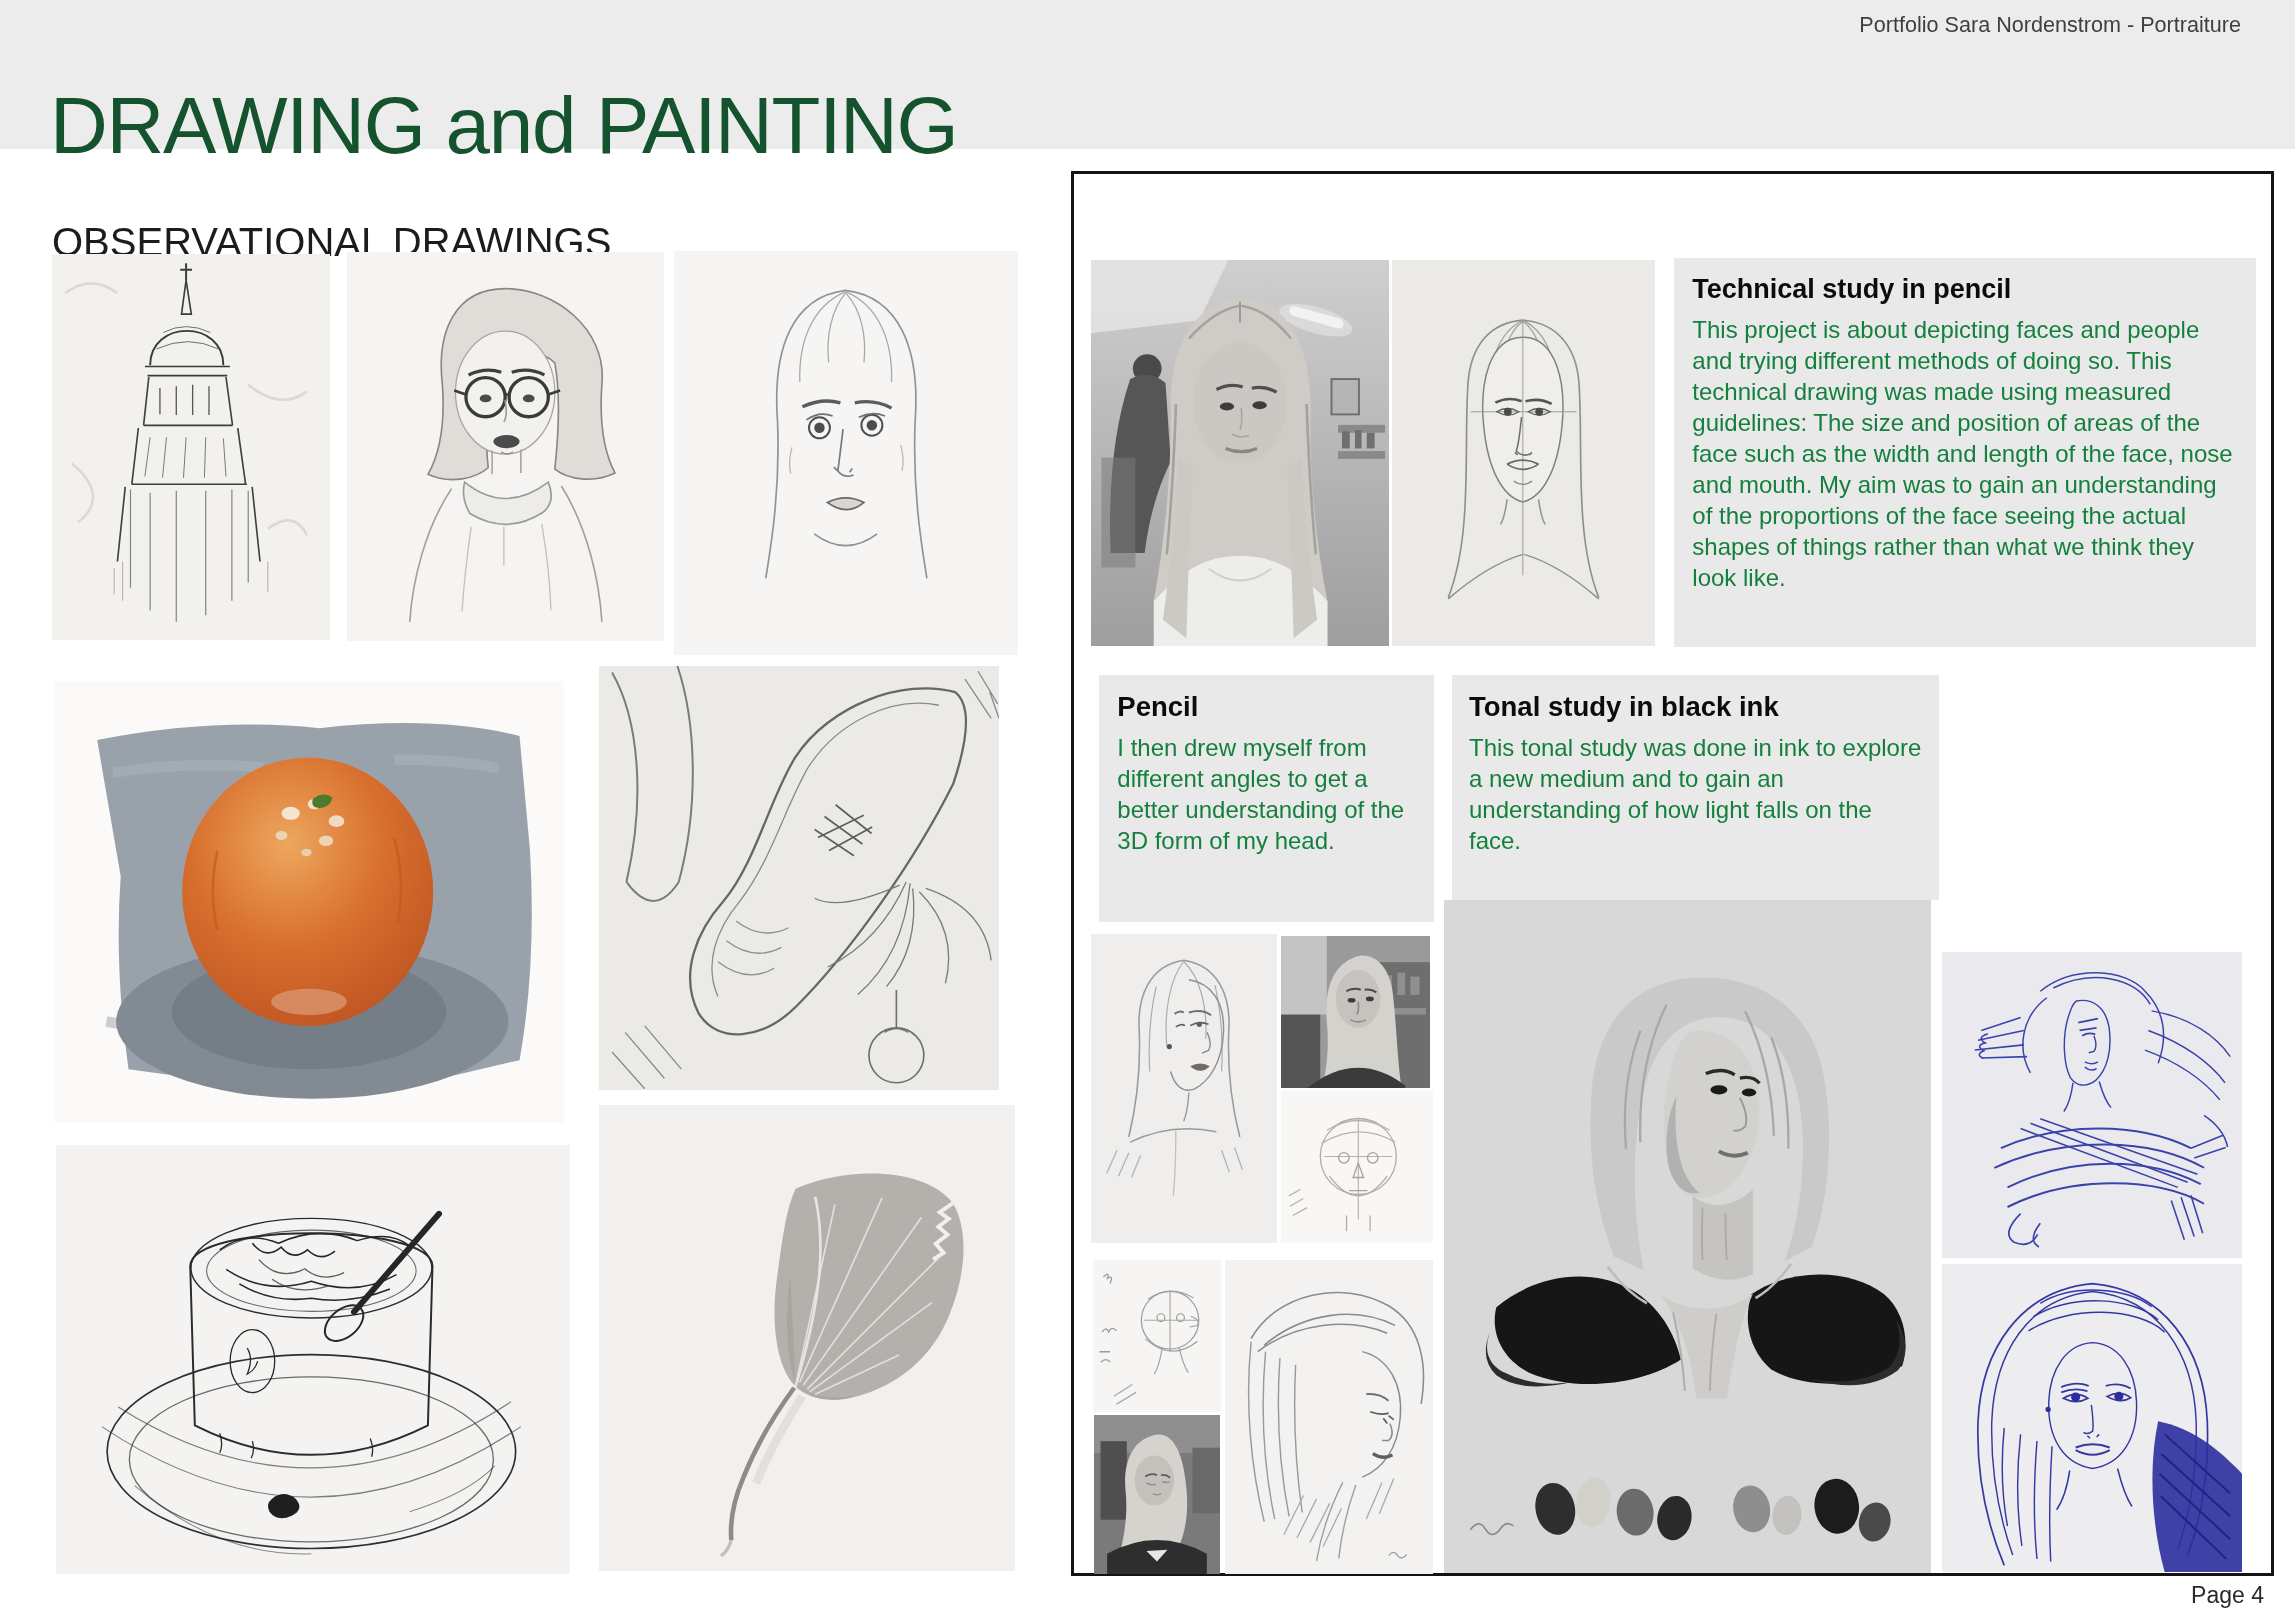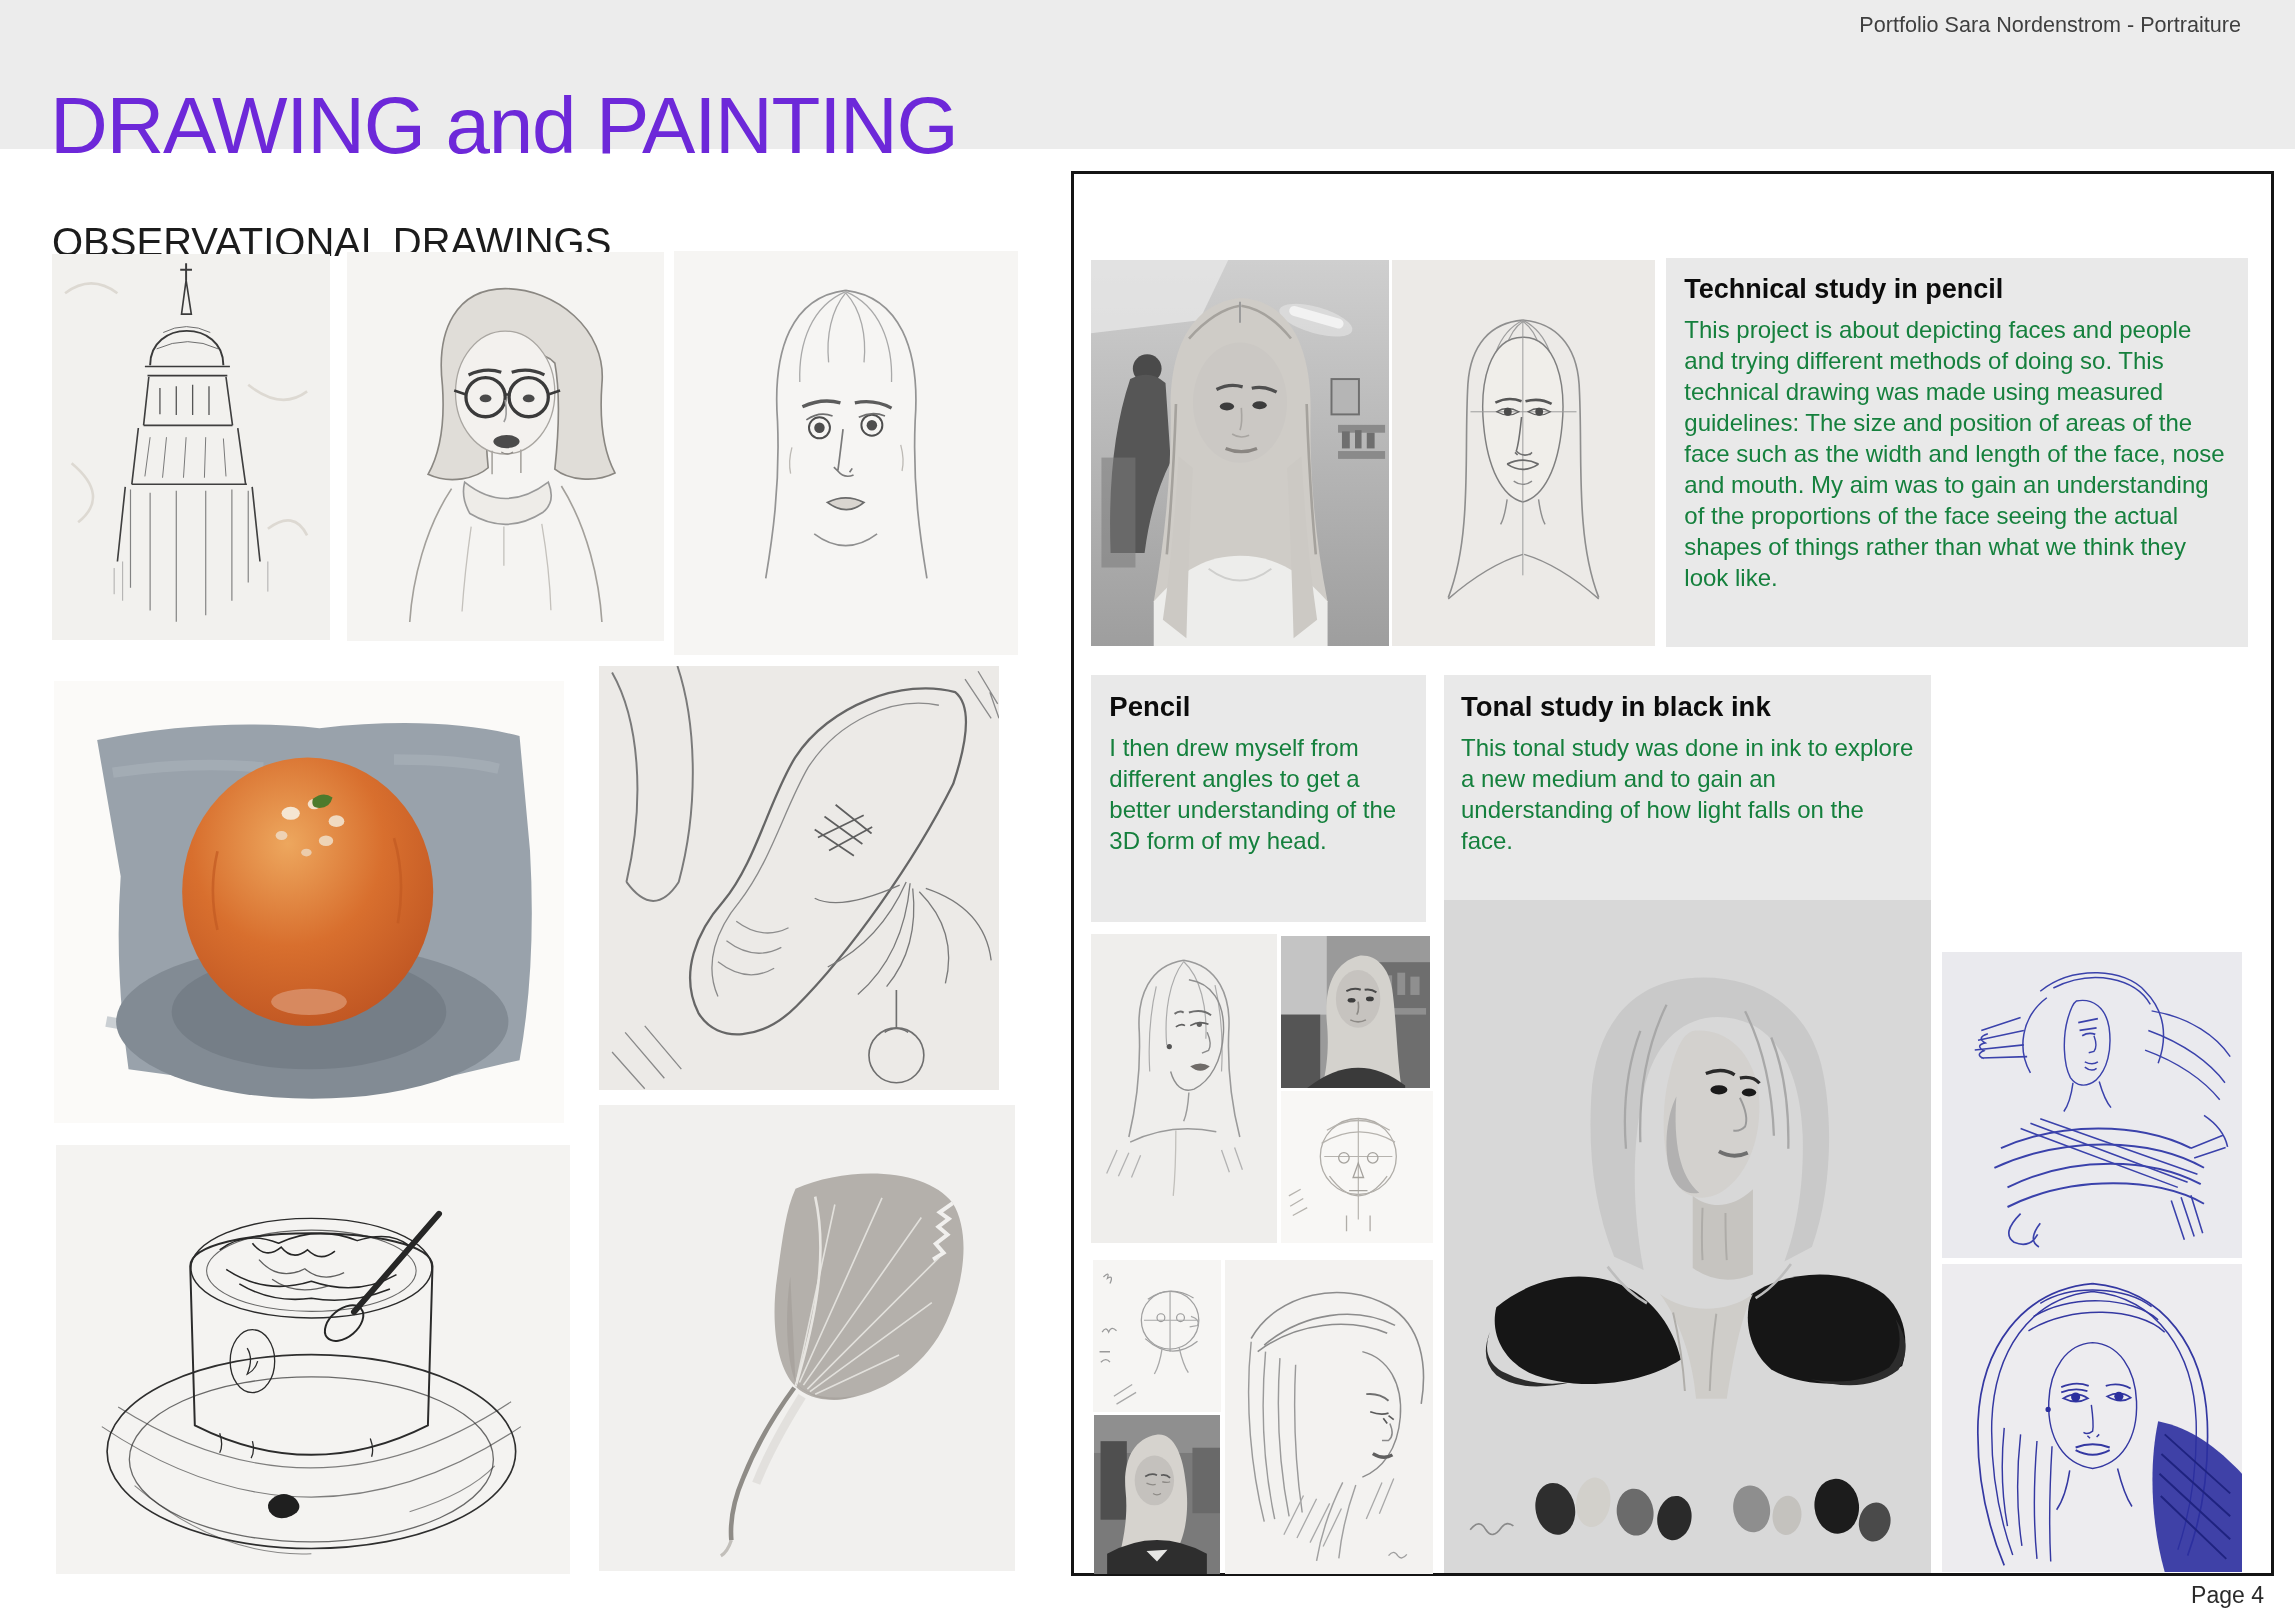--- a/index.html
+++ b/index.html
@@ -1,25 +1,25 @@
 <!DOCTYPE html>
 <html style="font-size:10.5px"><head>
 <meta charset="utf-8">
 <style>
   html,body{margin:0;padding:0;background:#ffffff;}
   body{font-family:"Liberation Sans",sans-serif;}
   .page{position:relative;width:2295px;height:1622px;background:#ffffff;overflow:hidden;}
   .band{position:absolute;left:0;top:0;width:2295px;height:149px;background:#ececec;}
   .portfolio-label{position:absolute;top:11.8px;right:54px;font-size:21.6px;color:#3f3f3f;}
-  .main-title{position:absolute;left:50px;top:26px;font-size:80px;font-weight:300;color:#6d28d9;letter-spacing:-1.3px;white-space:nowrap;}
+  .main-title{position:absolute;left:50px;top:26px;font-size:80px;font-weight:300;color:#14532d;letter-spacing:-1.3px;white-space:nowrap;}
   .sec-head{position:absolute;font-size:40px;font-weight:400;color:#1c1c1c;white-space:nowrap;}
   .panel{position:absolute;left:1071px;top:171px;width:1203px;height:1405px;border:3.3px solid #141414;box-sizing:border-box;background:#ffffff;}
   .img{position:absolute;overflow:hidden;background:#f3f2ef;}
   .img svg{display:block;width:100%;height:100%;}
-  .box{position:absolute;background:#e9e9e9;box-sizing:border-box;padding:15.7px 18.3px;}
+  .box{position:absolute;background:#e9e9e9;box-sizing:border-box;padding:15.7px 18.3px;margin-left:8px;}
   .box h3{margin:0 0 9.2px 0;font-size:27px;font-weight:bold;color:#0c0c0c;}
   .box p{margin:0;font-size:24px;line-height:31px;color:#15803d;}
   .page-label{position:absolute;right:31px;top:1582px;font-size:23px;color:#2a2a2a;}
 </style>
 </head>
 <body>
 
 <div class="page">
 
   <div class="band"></div>

